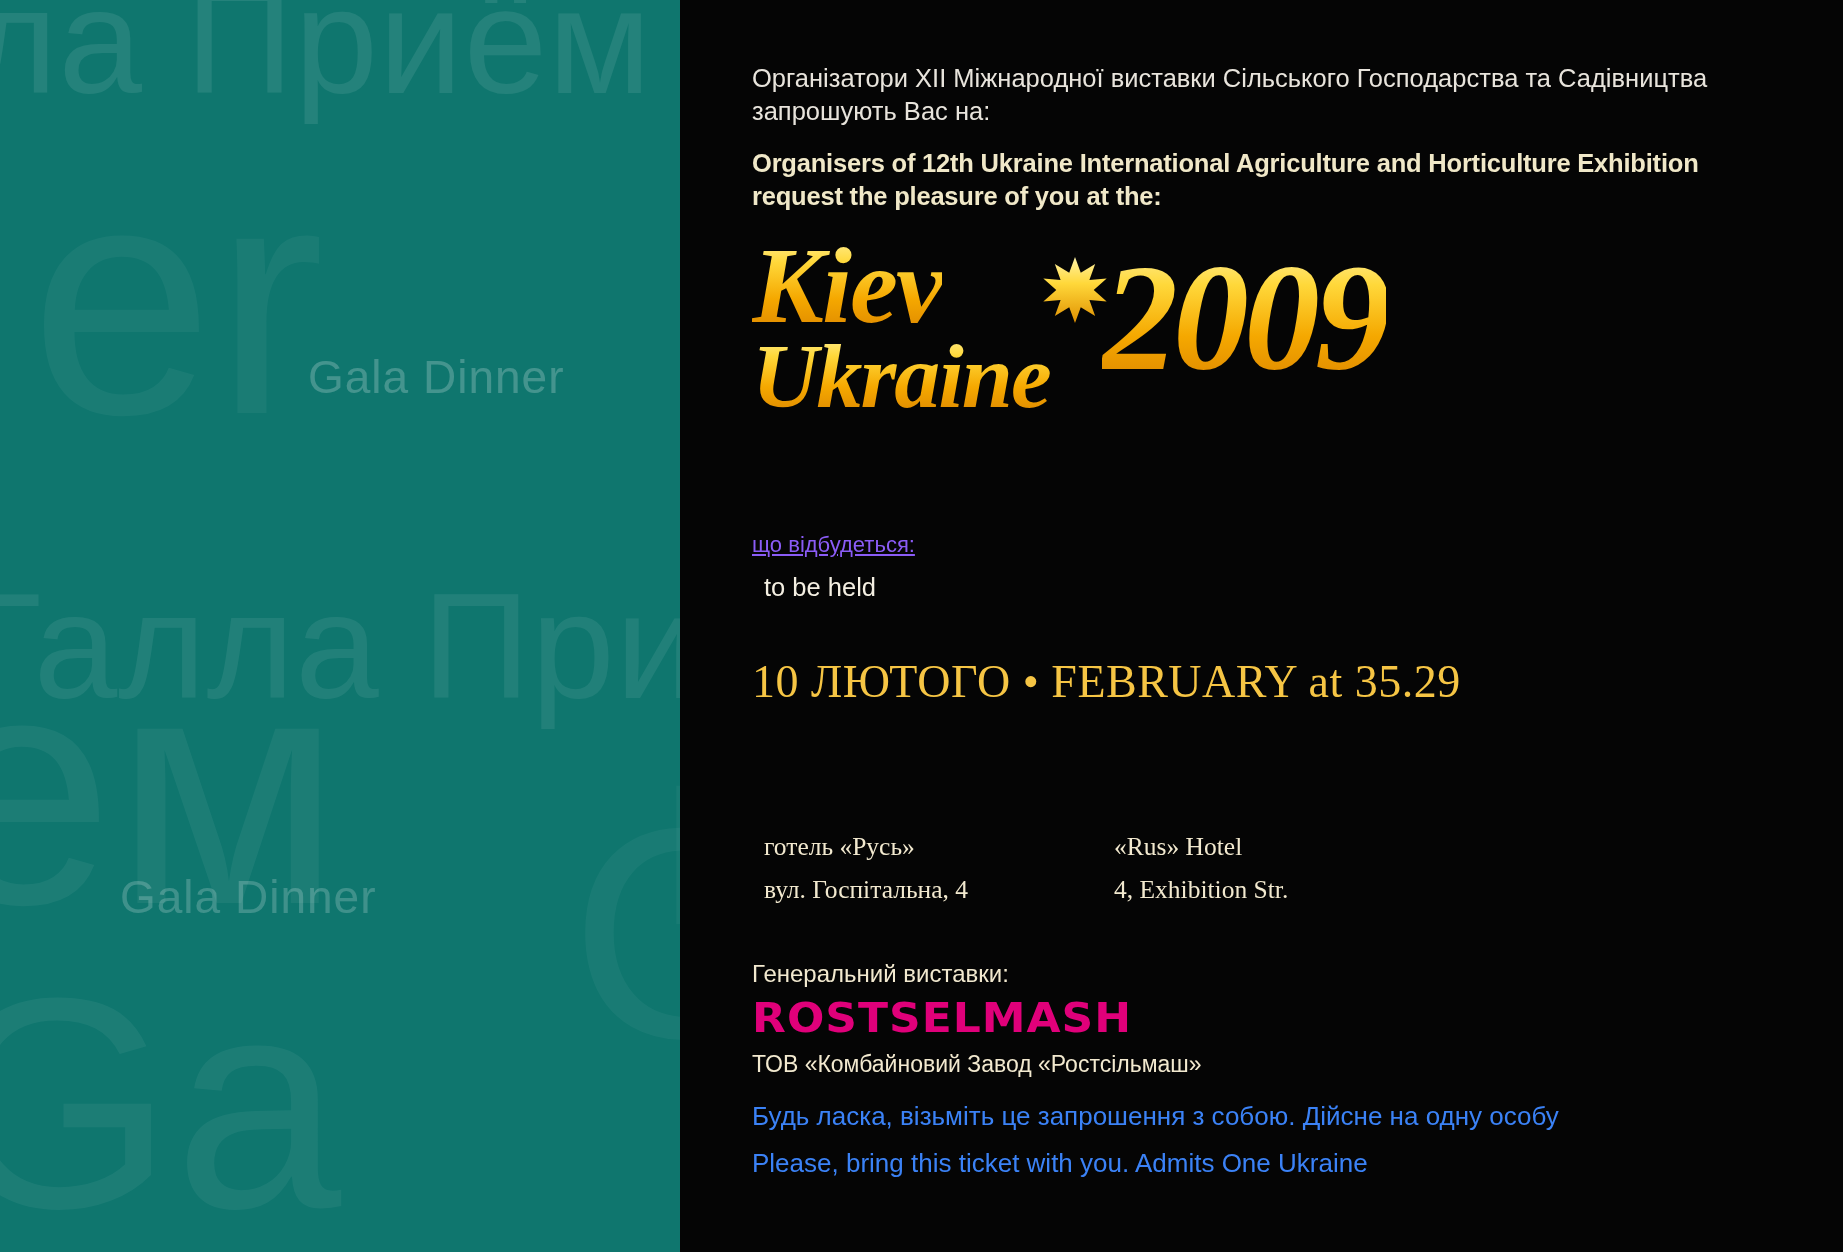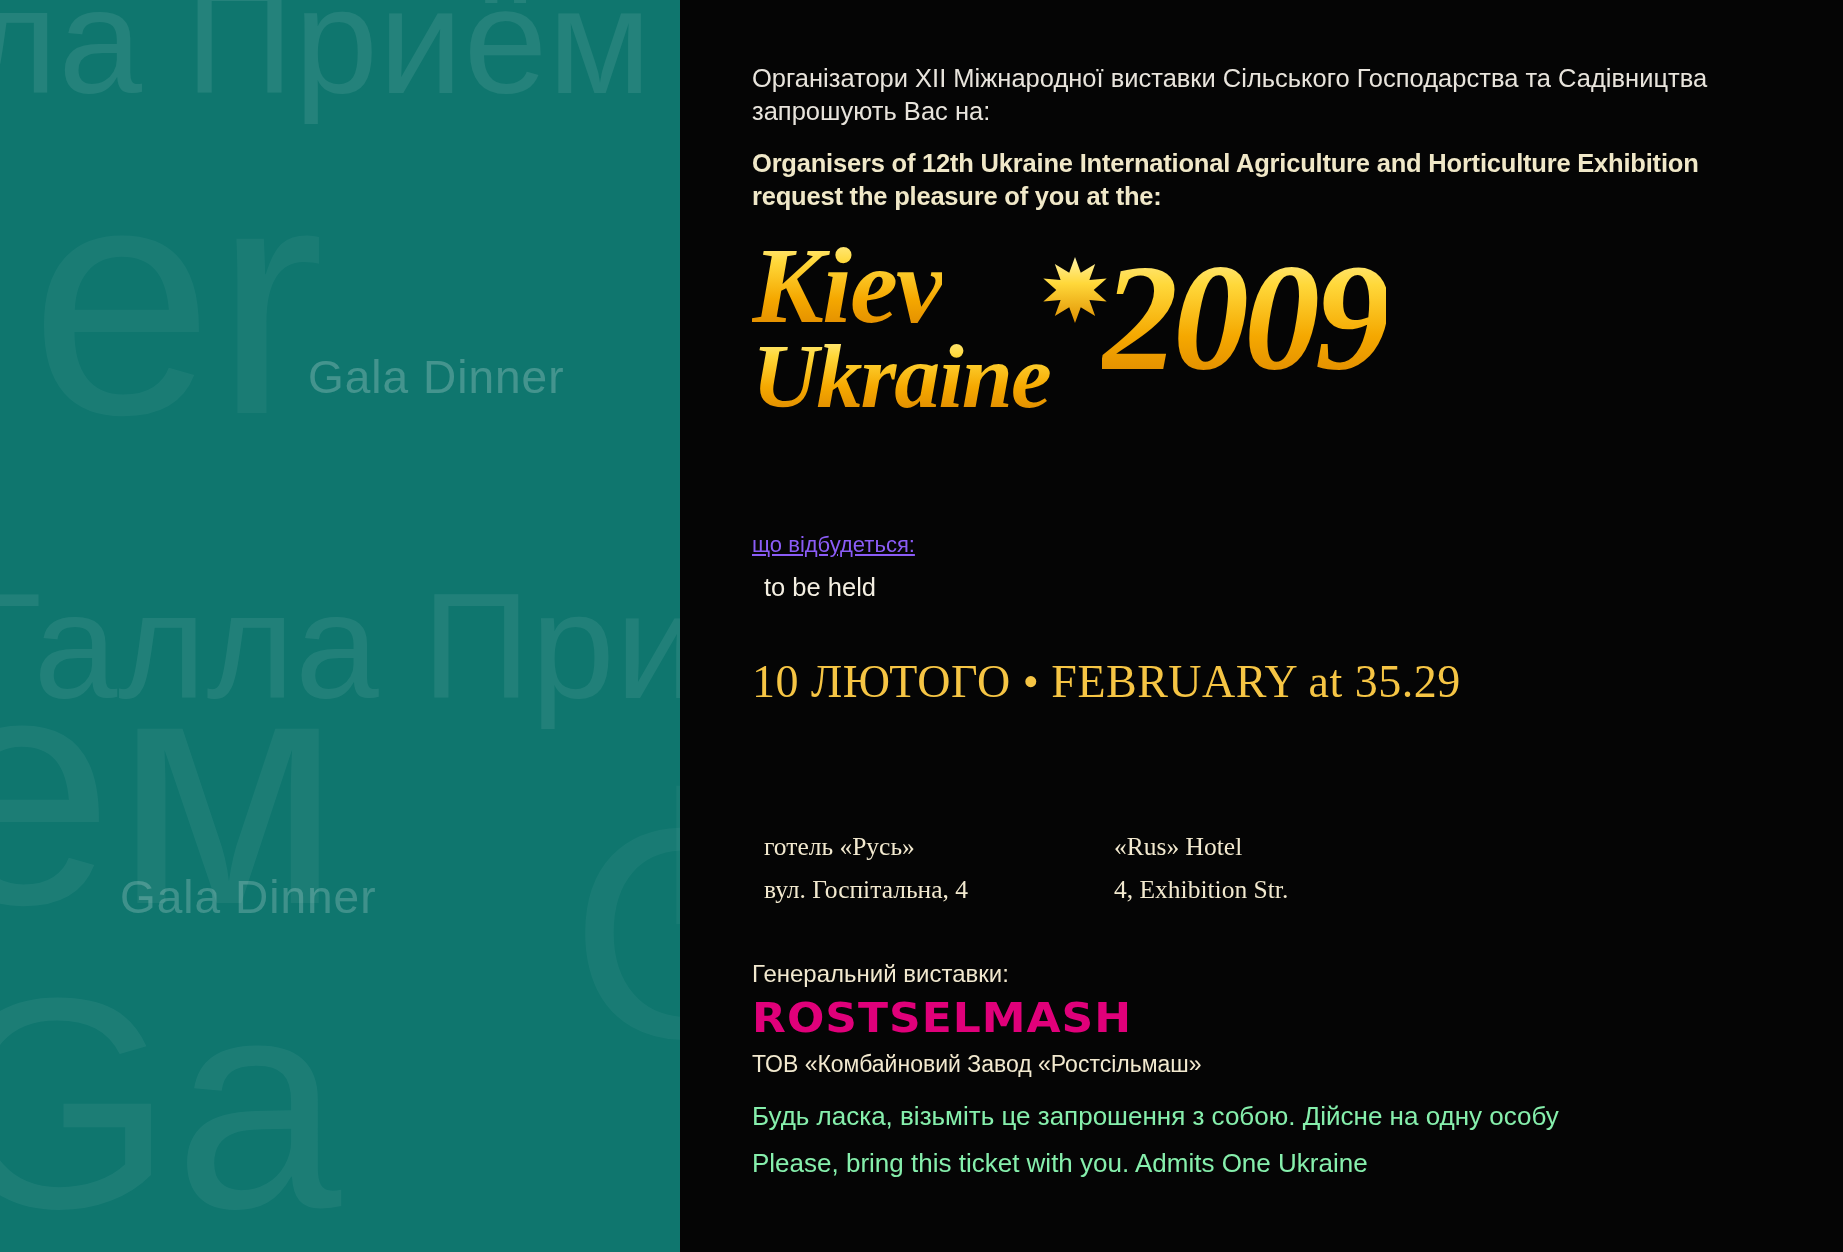--- a/index.html
+++ b/index.html
@@ -238,21 +238,21 @@
   }
 
   .footer {
     position: absolute;
     left: 0;
     top: 1100px;
     width: 1000px;
   }
   .footer p {
     margin: 0 0 14px 0;
-    color: #86efac;
+    color: #3b82f6;
     font-size: 26px;
     line-height: 1.25;
   }
 </style>
 </head>
 <body>
 
 <div class="invitation">
 
   <div class="watermark-panel">

